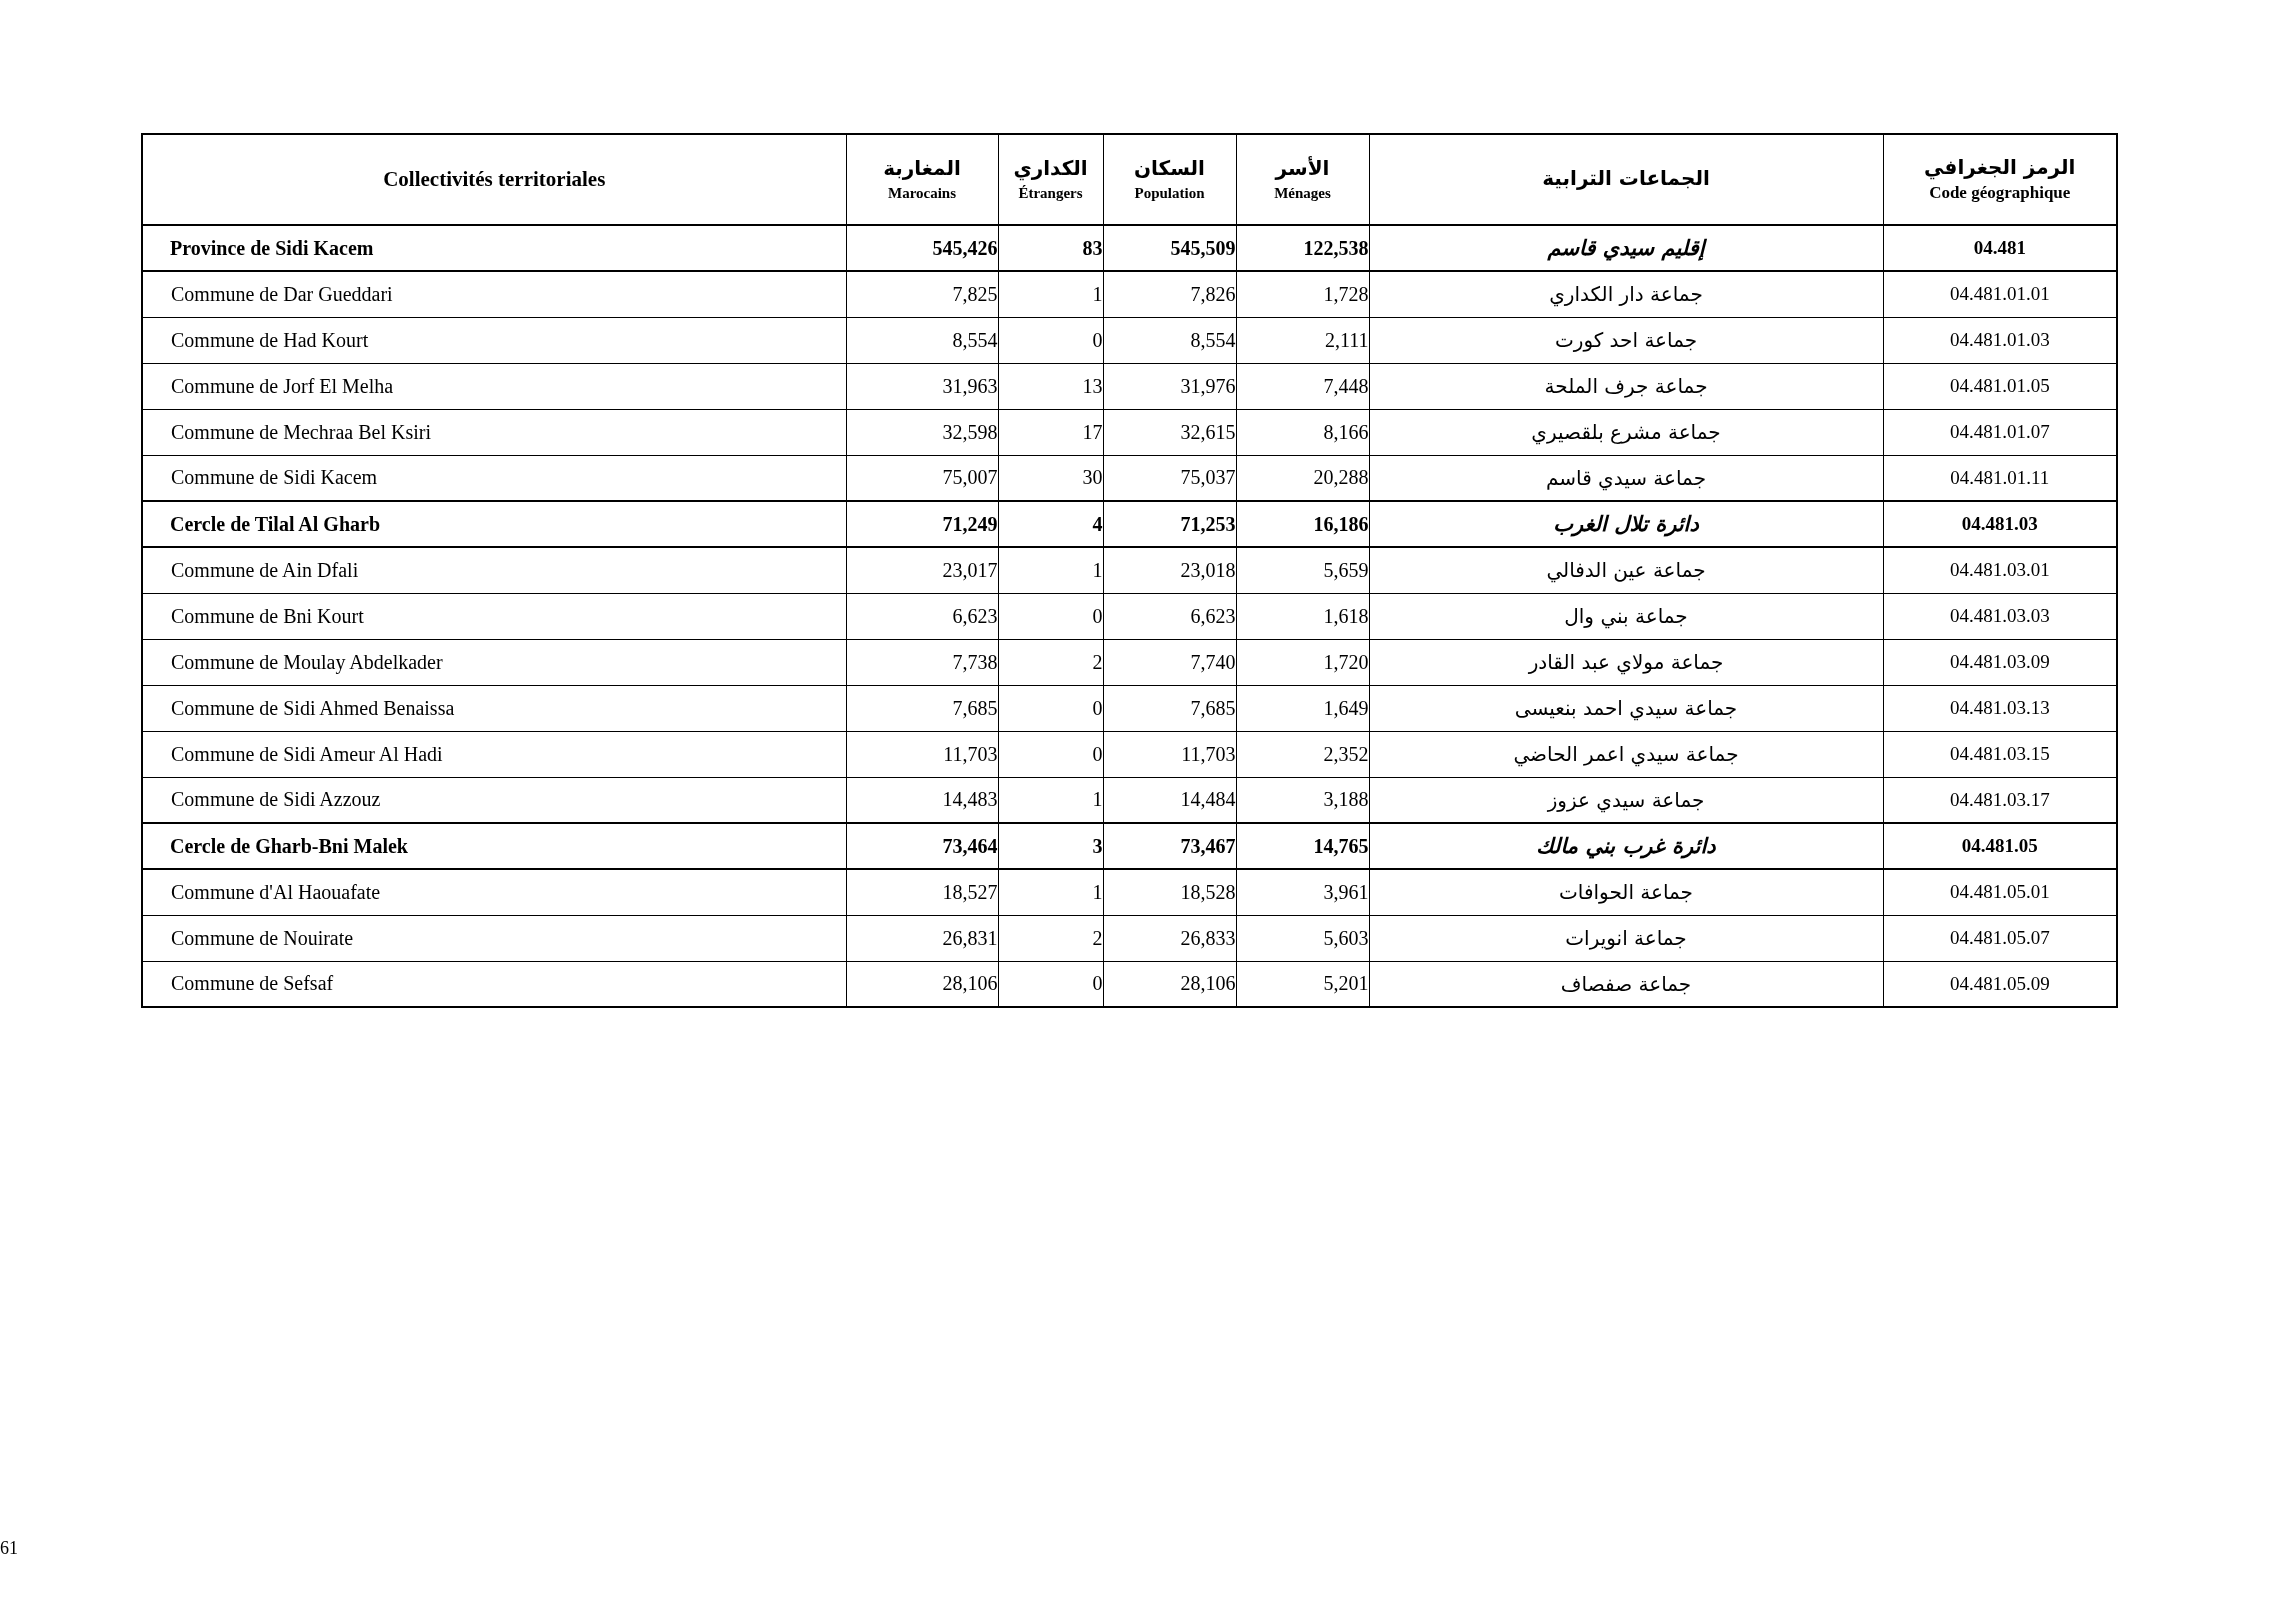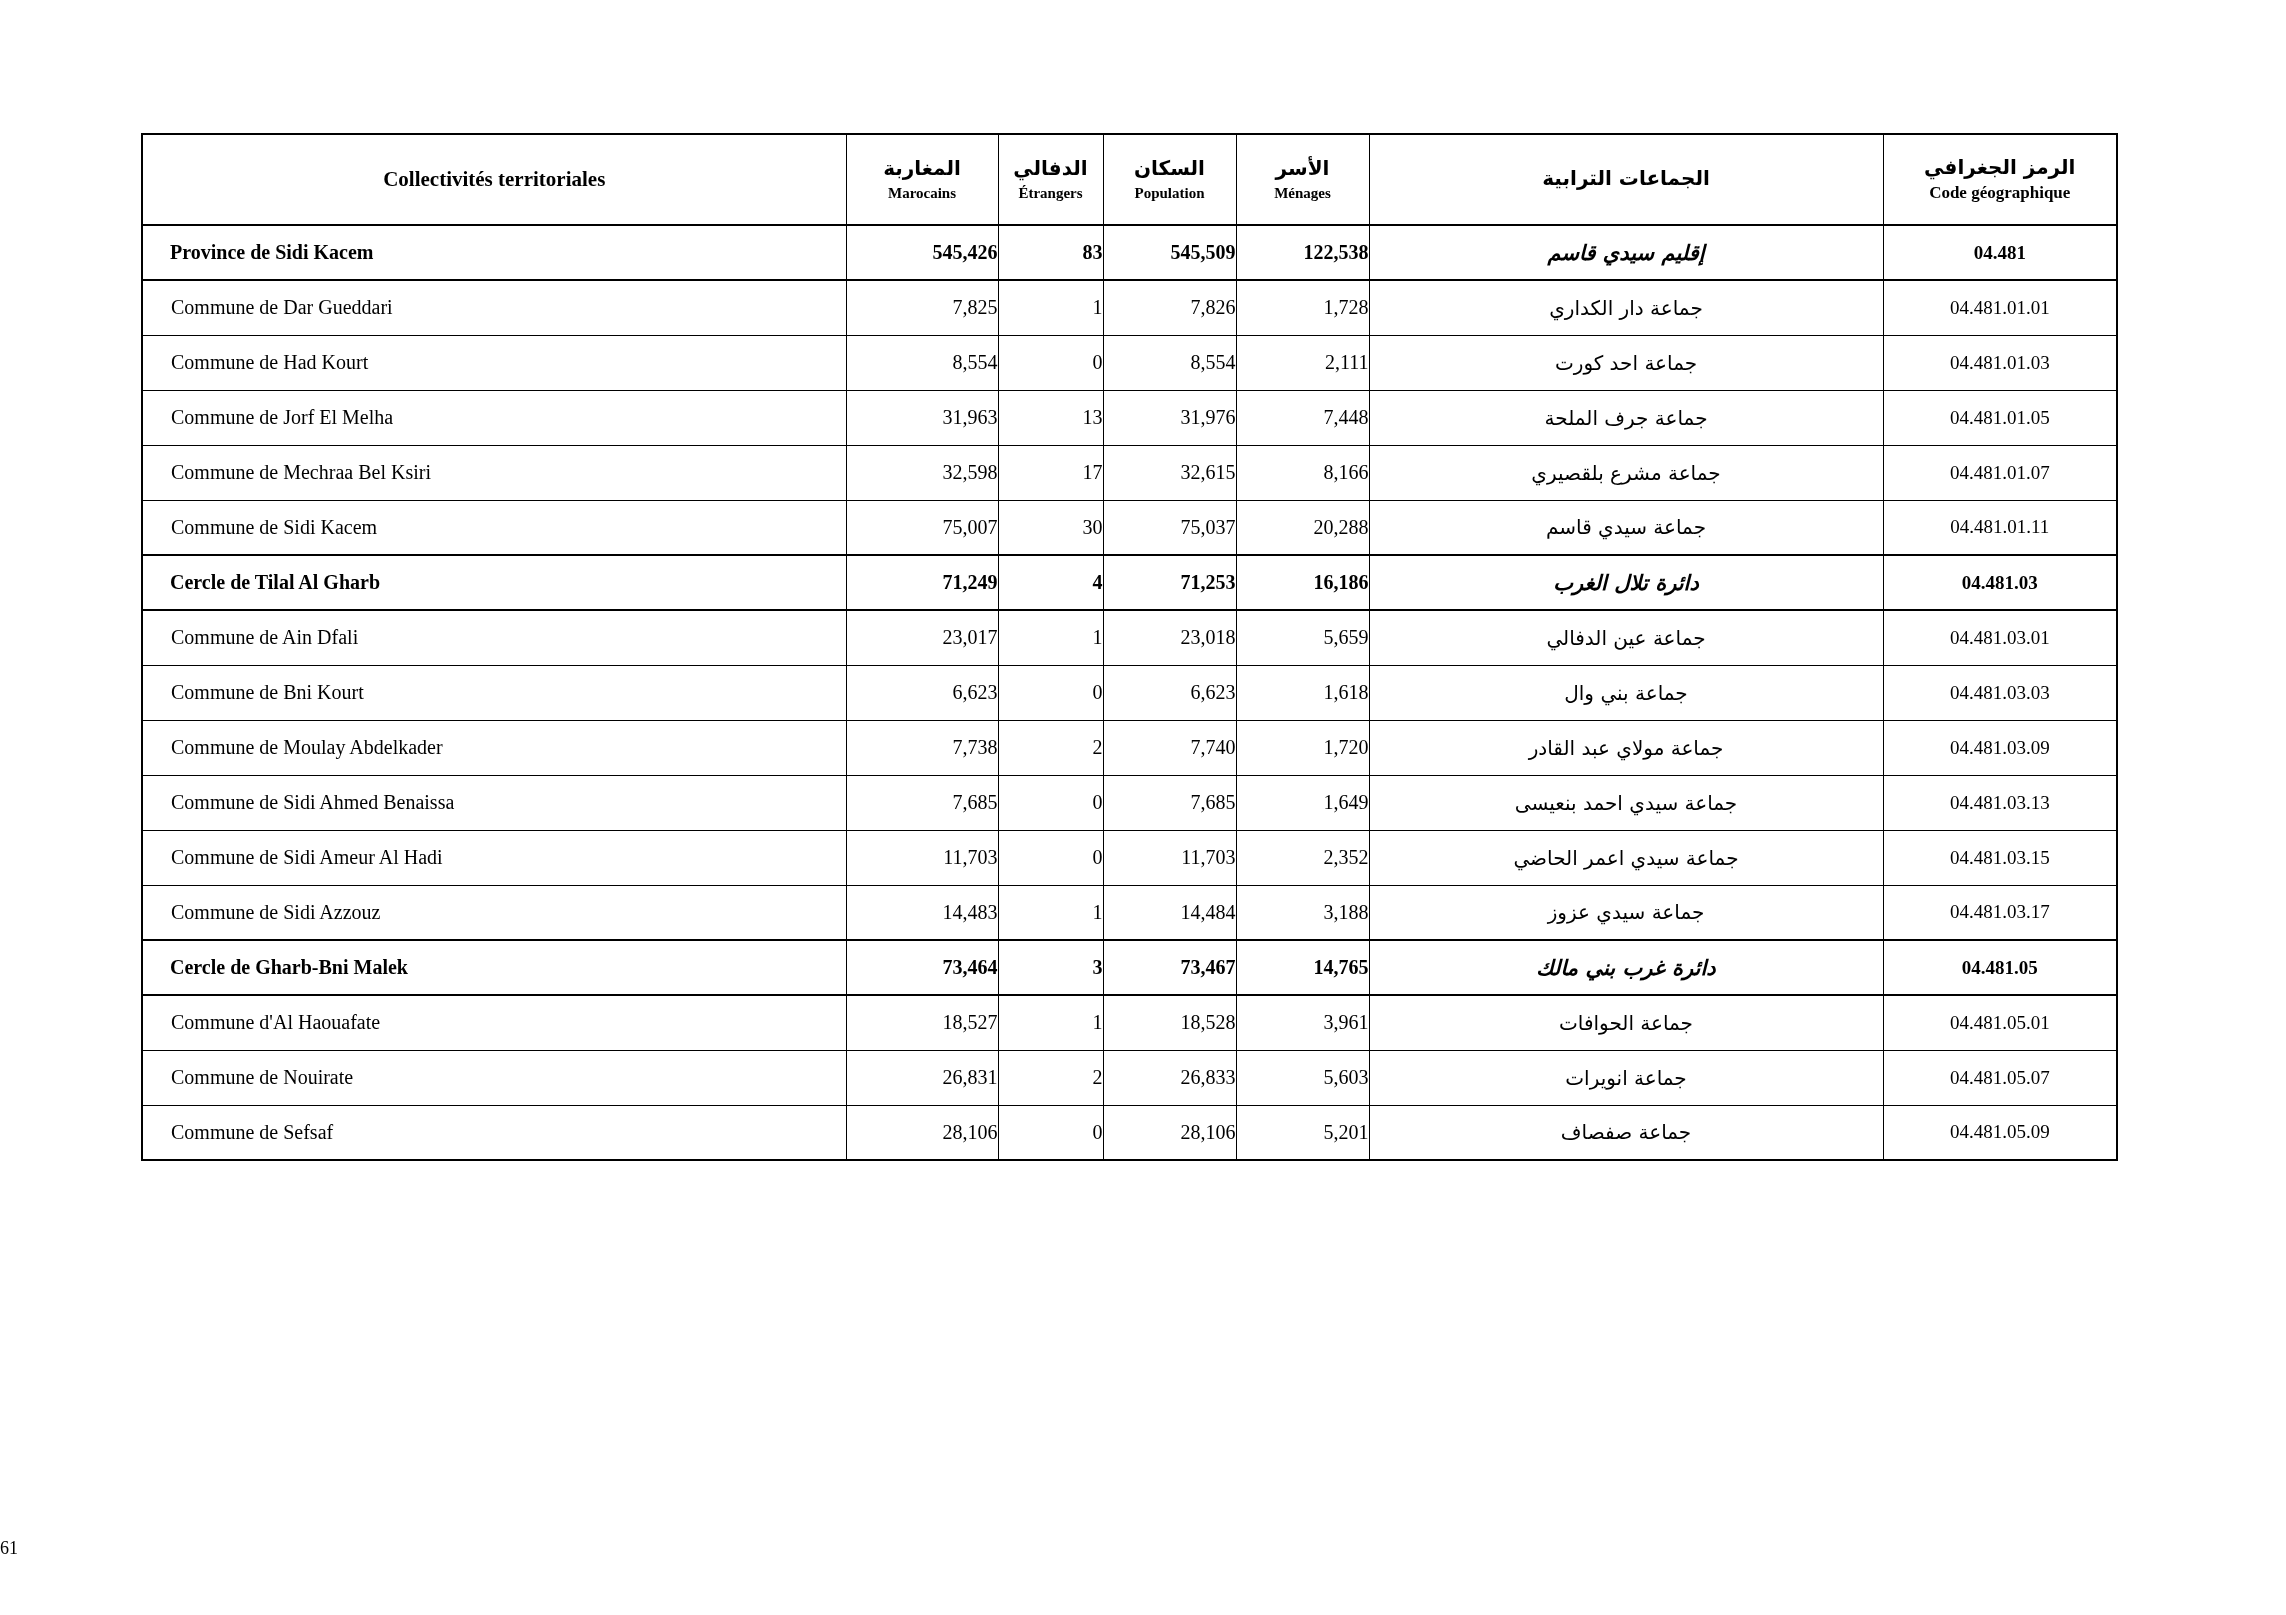--- a/index.html
+++ b/index.html
@@ -72,21 +72,21 @@
   .hd .fr.small {
     font-size: 17px;
   }
   .hd.libelle {
     font-size: 21px;
     font-weight: 700;
     text-align: center;
   }
 
   
-  tbody tr { height: 55px; }
+  tbody tr { height: 46px; }
   td.lib {
     font-size: 20px;
     text-align: left;
     padding-left: 27px;
   }
   td.lib.indent {
     padding-left: 28px;
   }
   td.lib.bold {
     font-weight: 700;
@@ -150,21 +150,21 @@
         <col class="c-code">
       </colgroup>
       <thead>
         <tr>
           <th class="hd libelle">Collectivités territoriales</th>
           <th class="hd">
             <span class="ar">المغاربة</span>
             <span class="fr">Marocains</span>
           </th>
           <th class="hd">
-            <span class="ar">الدفالي</span>
+            <span class="ar">الكداري</span>
             <span class="fr">Étrangers</span>
           </th>
           <th class="hd">
             <span class="ar">السكان</span>
             <span class="fr">Population</span>
           </th>
           <th class="hd">
             <span class="ar">الأسر</span>
             <span class="fr">Ménages</span>
           </th>

